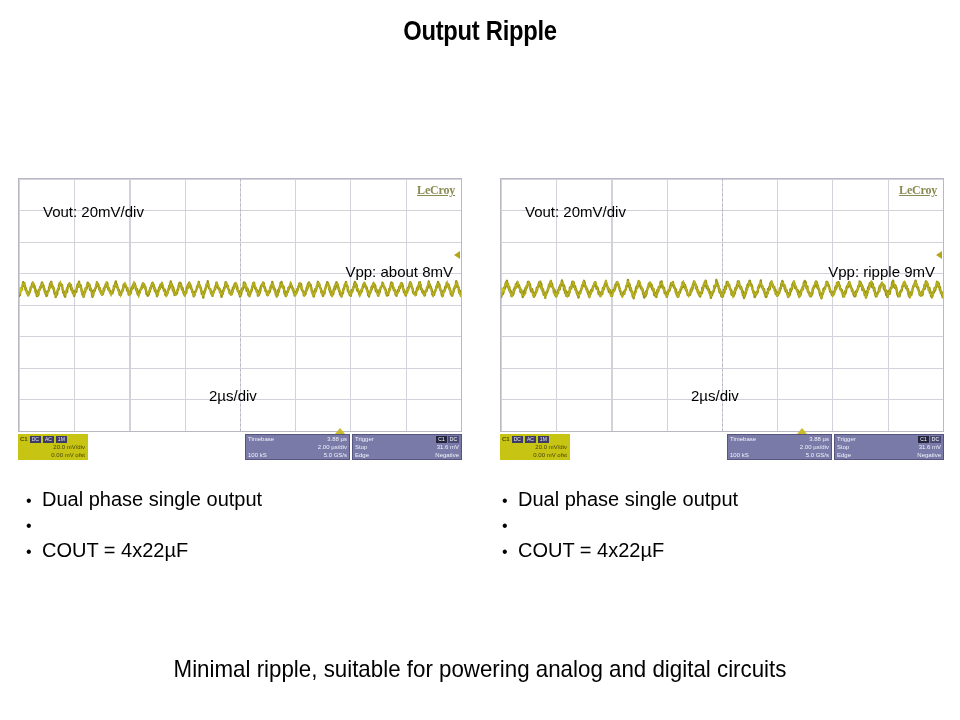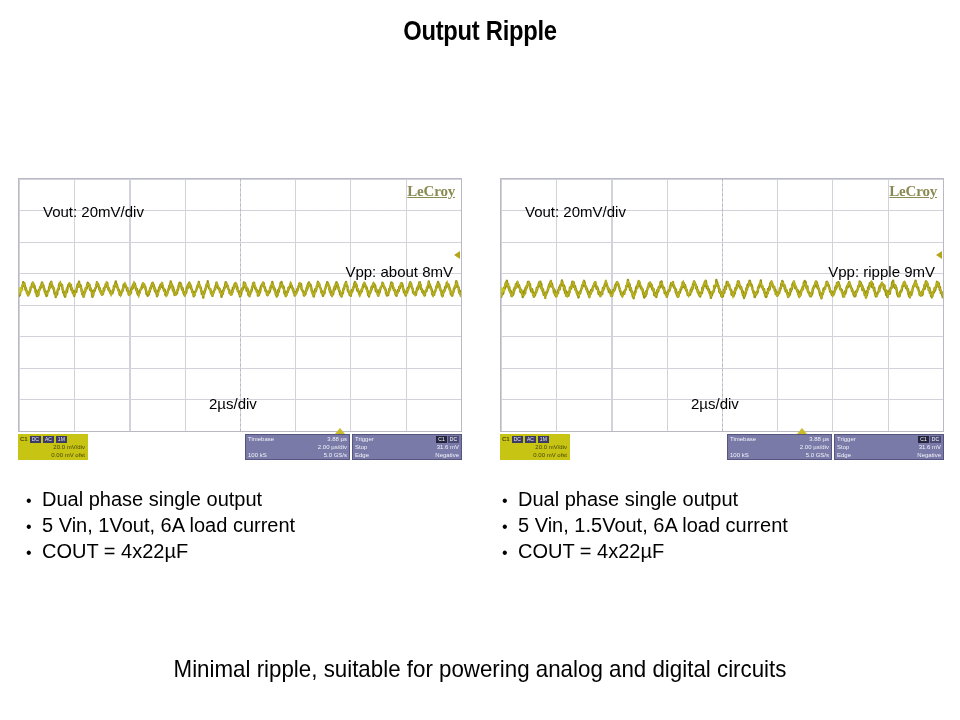--- a/index.html
+++ b/index.html
@@ -134,40 +134,40 @@
     border-right: 5px solid transparent;
     border-bottom: 6px solid #c9bb2a;
   }
 
   
   .lecroy {
     position: absolute;
     right: 6px;
     top: 4px;
     font-family: "Liberation Serif", serif;
-    font-size: 15px;
+    font-size: 12px;
     font-weight: bold;
     color: #8a8a52;
     text-decoration: underline;
     letter-spacing: -0.2px;
     text-align: right;
   }
 
   
   .annot {
     position: absolute;
     font-family: "Liberation Sans", sans-serif;
     font-size: 15px;
     color: #000000;
     white-space: nowrap;
     text-align: right;
   }
   .annot.vout   { left: 24px;  top: 24px; }
   .annot.vpp    { right: 8px;  top: 84px; }
-  .annot.timediv{ left: 190px; top: 216px; }
+  .annot.timediv{ left: 190px; top: 208px; }
 
   
   .scope-bar {
     position: absolute;
     left: 8px;
     top: 256px;
     width: 444px;
     height: 27px;
   }
   .ch-badge {
@@ -408,35 +408,33 @@
   </div>
 </div>
 
 <div class="bullets left" id="bullets-left">
     <div class="bullet">
       <span class="dot">•</span>
       <span>Dual phase single output</span>
     </div>
     <div class="bullet">
       <span class="dot">•</span>
-      <span>5 Vin, 1Vout, 6A load current</span>
     </div>
     <div class="bullet">
       <span class="dot">•</span>
       <span>COUT = 4x22µF</span>
     </div>
   </div>
 <div class="bullets right" id="bullets-right">
     <div class="bullet">
       <span class="dot">•</span>
       <span>Dual phase single output</span>
     </div>
     <div class="bullet">
       <span class="dot">•</span>
-      <span>5 Vin, 1.5Vout, 6A load current</span>
     </div>
     <div class="bullet">
       <span class="dot">•</span>
       <span>COUT = 4x22µF</span>
     </div>
   </div>
 
 <div class="caption">Minimal ripple, suitable for powering analog and digital circuits</div>
 
 </body></html>

